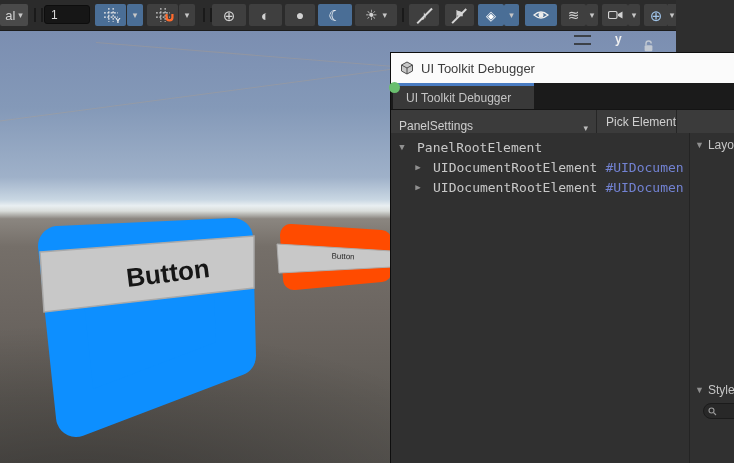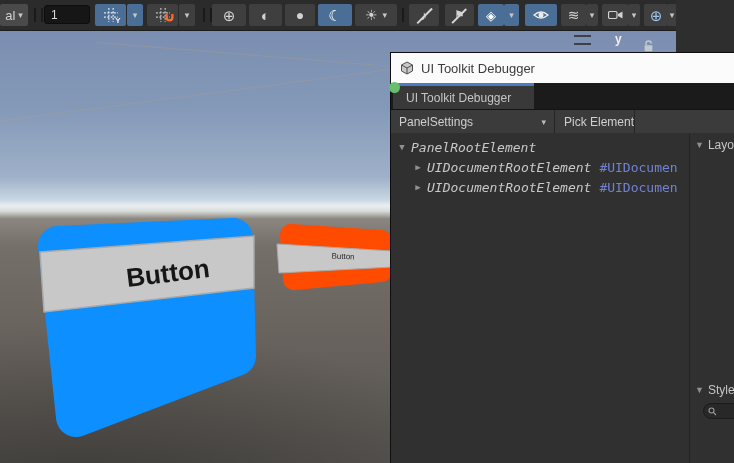--- a/index.html
+++ b/index.html
@@ -53,34 +53,34 @@
   .dbg-title{height:30px;background:#FBFBFB;display:flex;align-items:center;gap:7px;
              padding-left:9px;color:#3C3C3C;font-size:13px;}
   .dbg-tabrow{position:relative;height:26px;background:#1B1B1B;}
   .dbg-tab{position:absolute;left:2px;top:0;width:141px;height:26px;background:#393939;
            border-top:3px solid #4A7CC2;box-sizing:border-box;display:flex;align-items:center;
            padding-left:13px;font-size:12px;color:#C5C5C5;}
   .tab-dot{position:absolute;left:-4px;top:-4px;width:11px;height:11px;border-radius:50%;
            background:#69BE6E;}
   .dbg-toolbar{height:23px;background:#3B3B3B;border-top:1px solid #141414;display:flex;
                align-items:center;font-size:12px;color:#CFCFCF;}
-  .dd{width:164px;height:100%;display:flex;align-items:center;justify-content:space-between;
+  .dd{width:206px;height:100%;display:flex;align-items:flex-end;justify-content:space-between;
       padding:0 8px 0 8px;box-sizing:border-box;border-right:1px solid #262626;}
   .dd .tb-arrow{font-size:9px;color:#BDBDBD;}
   .pick{width:79px;height:100%;display:flex;align-items:center;justify-content:flex-end;
         border-right:1px solid #262626;}
   .show{flex:1;height:100%;display:flex;align-items:center;padding-left:9px;
         overflow:hidden;white-space:nowrap;}
   .dbg-body{position:absolute;left:0;top:80px;bottom:0;right:0;display:flex;}
   .tree{flex:1;padding-top:4px;font-family:"DejaVu Sans Mono",monospace;font-size:13px;overflow:hidden;}
   .trow{height:20px;display:flex;align-items:center;color:#C8C8C8;white-space:nowrap;}
   .tri{width:14px;text-align:center;font-size:9px;color:#909090;flex:none;}
   .trow.d0 .tri{margin-left:4px;}
   .trow.d1 .tri{margin-left:20px;}
-  .tname{margin-left:2px;font-style:italic;}
+  .tname{margin-left:8px;}
   .tid{color:#7282D2;margin-left:8px;}
   .side{width:44px;border-left:1px solid #242424;position:relative;font-size:12px;color:#C6C6C6;}
   .fold{position:absolute;display:flex;align-items:center;gap:4px;white-space:nowrap;
         overflow:hidden;width:100%;}
   .fold .tri2{font-size:9px;color:#8E8E8E;flex:none;}
   .fold.layout{top:5px;left:5px;}
   .fold.styles{top:250px;left:5px;}
   .search{position:absolute;top:270px;left:13px;width:40px;height:16px;background:#282828;
           border:1px solid #1B1B1B;border-radius:8px;display:flex;align-items:center;
           padding-left:4px;box-sizing:border-box;}

